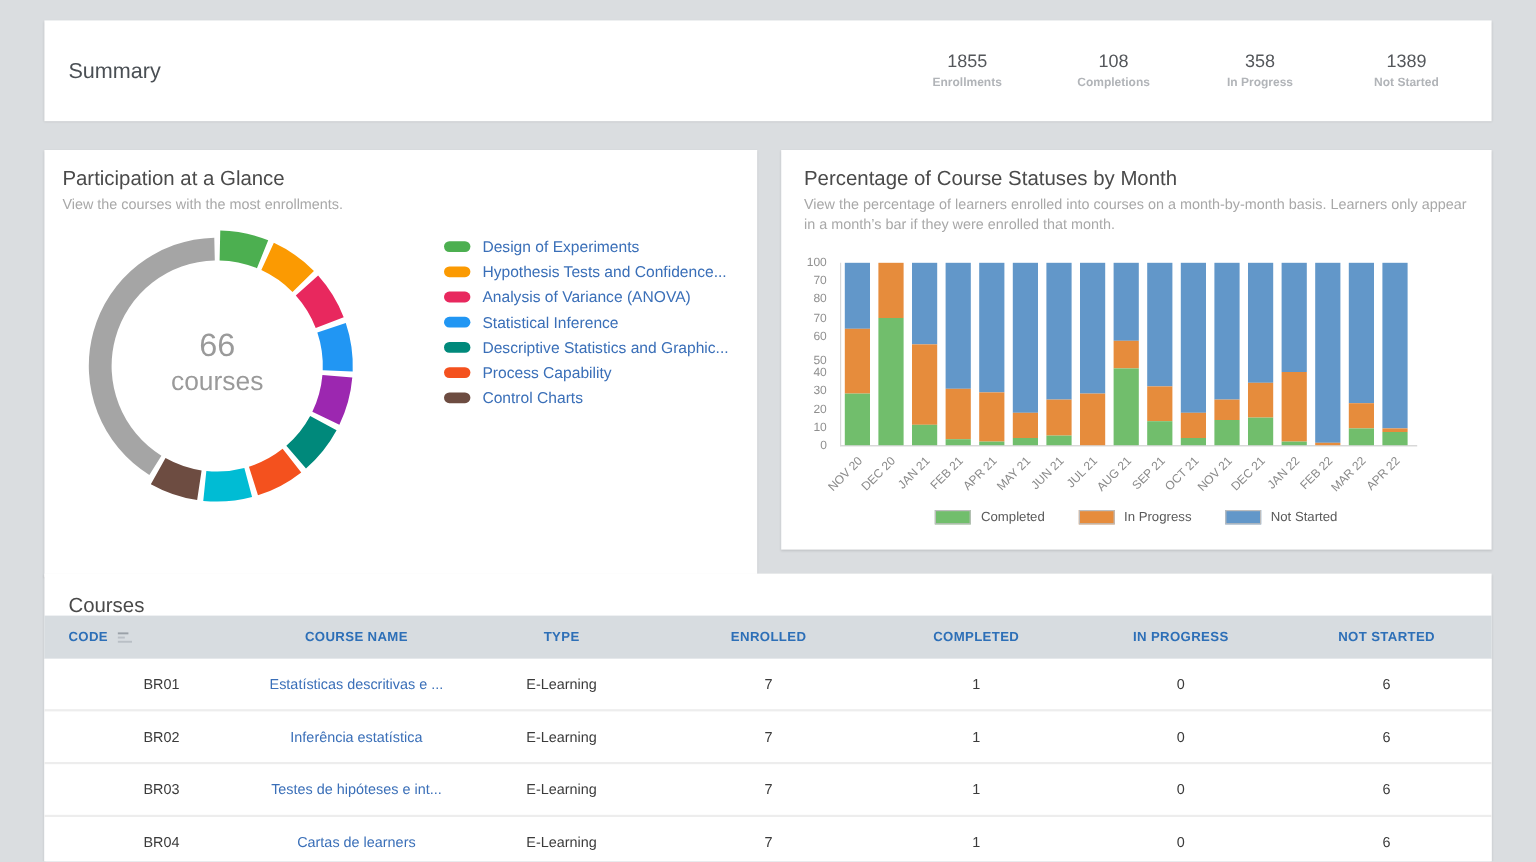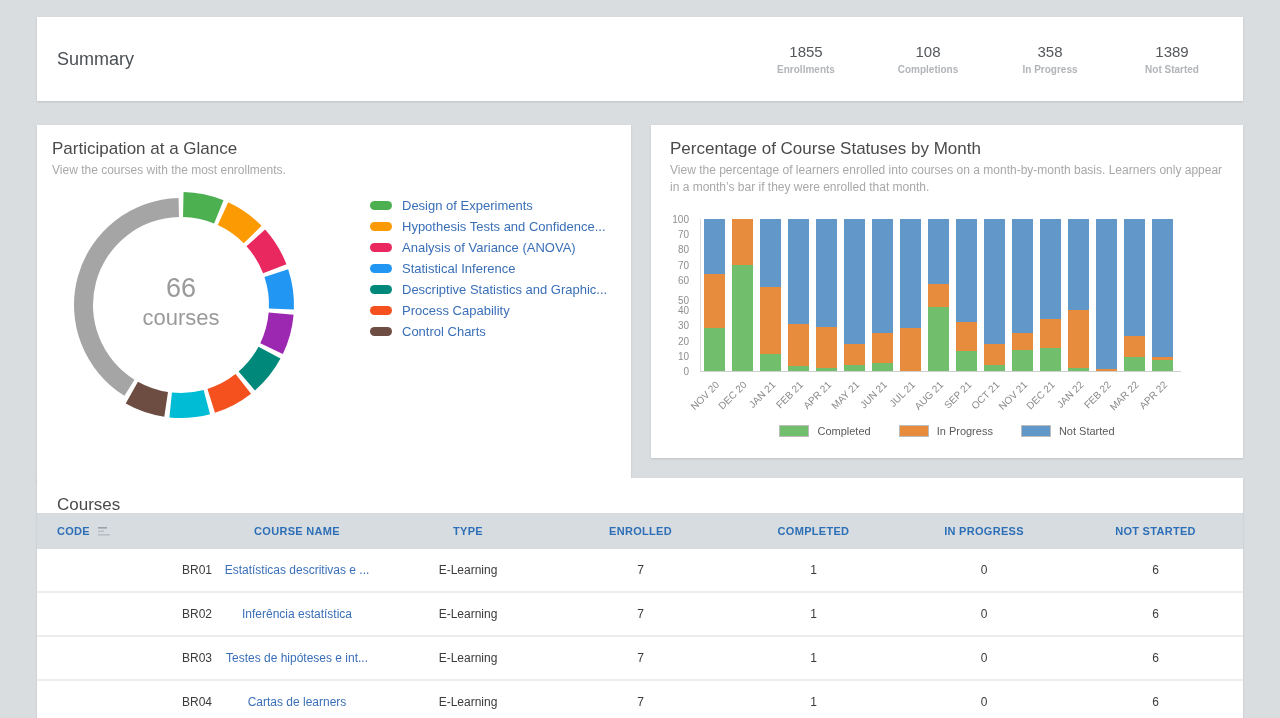--- a/index.html
+++ b/index.html
@@ -51,21 +51,21 @@
   
   .table-card{left:37px;top:478px;width:1206px;height:300px;}
   .table-title{font-size:17px;font-weight:400;color:#4a4a4a;margin:0;padding:17px 0 0 20px;height:35px;box-sizing:border-box;}
   .thead{display:grid;grid-template-columns:175px 170px 172px 173px 173px 168px 175px;
          background:#d7dce0;height:36px;align-items:center;}
   .thead .th{font-size:11px;font-weight:bold;color:#2d6fb7;text-align:center;letter-spacing:.3px;cursor:pointer;}
   .thead .th.first{text-align:left;padding-left:20px;display:flex;align-items:center;gap:8px;}
   .trow{display:grid;grid-template-columns:175px 170px 172px 173px 173px 168px 175px;
         height:42px;align-items:center;border-bottom:2px solid #ededed;background:#fff;}
   .trow .td{font-size:12px;color:#3b3b3b;text-align:center;}
-  .trow .td.first{text-align:right;padding-left:20px;}
+  .trow .td.first{text-align:center;padding-left:20px;}
   .trow .td.link{color:#3a6fb8;cursor:pointer;text-align:center;}
   .sort-icon{display:inline-block;}
 </style>
 </head>
 <body>
 
 <div class="page">
 
   <section class="card summary-card">
     <h2 class="summary-title">Summary</h2>

